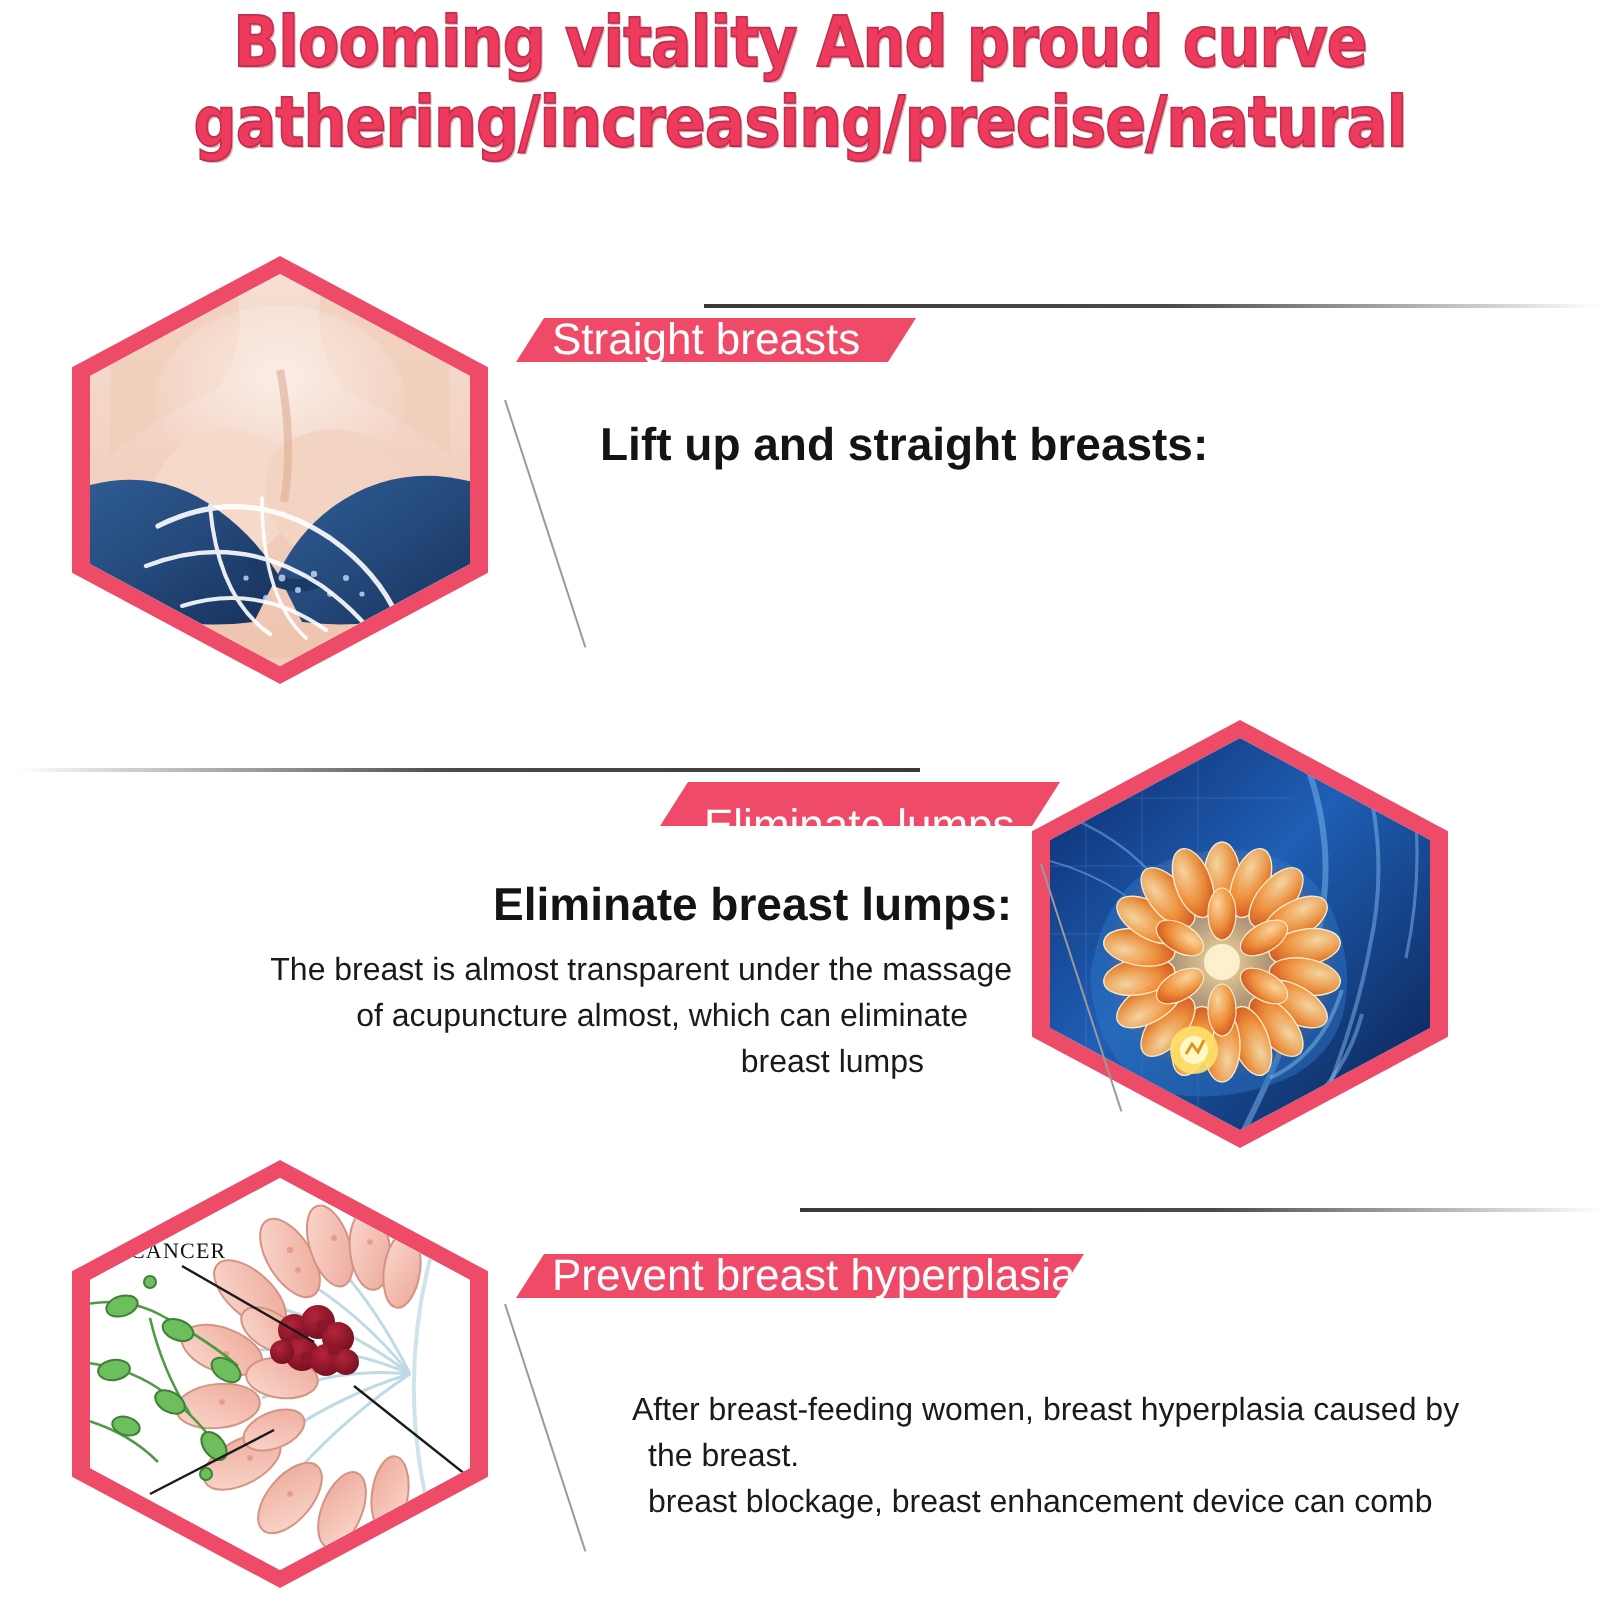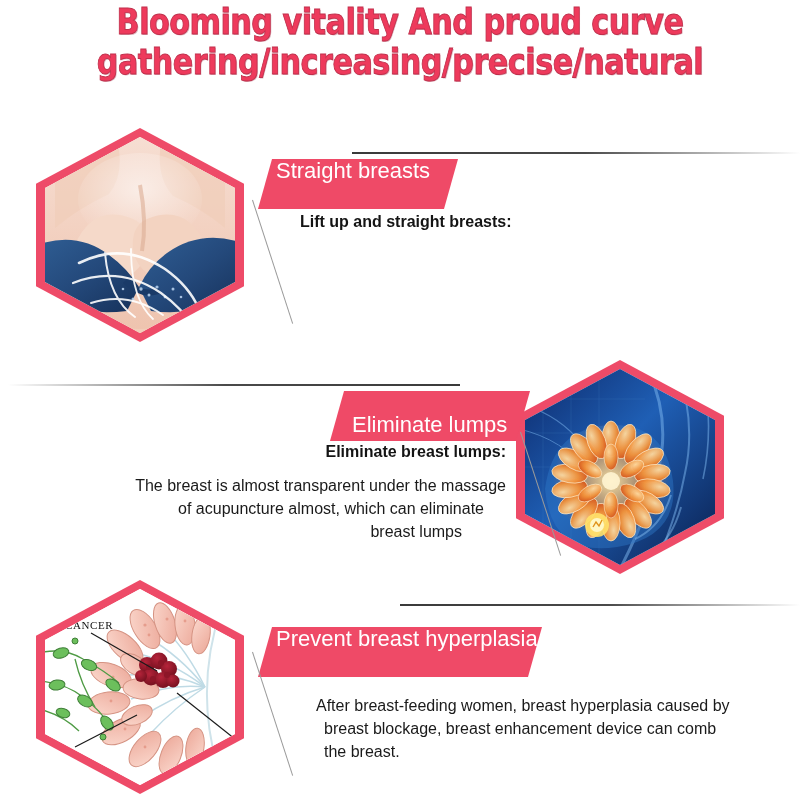--- a/index.html
+++ b/index.html
@@ -98,46 +98,46 @@
   .rule-ltr {
     background: linear-gradient(to right, #3a3a3a 0%, #4a4a4a 52%, rgba(160,160,160,0) 100%);
   }
   .rule-rtl {
     background: linear-gradient(to left, #3a3a3a 0%, #4a4a4a 52%, rgba(160,160,160,0) 100%);
   }
 
   
   .badge {
     position: absolute;
-    height: 50px;
+    height: 22px;
     background: #ef4a67;
     -webkit-clip-path: polygon(14px 0, 100% 0, calc(100% - 14px) 100%, 0 100%);
     clip-path: polygon(14px 0, 100% 0, calc(100% - 14px) 100%, 0 100%);
     display: flex;
-    align-items: flex-start;
+    align-items: center;
   }
   .badge-label {
     color: #ffffff;
     font-size: 22px;
     line-height: 24px;
     white-space: nowrap;
     font-family: "Liberation Sans", sans-serif;
   }
 
   
   .slash {
     position: absolute;
     width: 1px;
     background: #9a9a9a;
   }
 
   
   .subhead {
     position: absolute;
-    font-size: 16px;
+    font-size: 23px;
     line-height: 28px;
     font-weight: bold;
     color: #141414;
     white-space: nowrap;
     font-family: "Liberation Sans", sans-serif;
   }
   .body-lines {
     position: absolute;
     font-size: 16px;
     line-height: 23px;
@@ -450,16 +450,16 @@
 
   <div class="badge" style="left:258px; top:39px; width:284px;margin-top:16px;">
     <span class="badge-label" style="padding-left:18px;">Prevent breast hyperplasia</span>
   </div>
 
   <div class="slash" style="left:252px; top:80px; height:130px; transform: rotate(-18deg); transform-origin: top center;"></div>
 
 
   <div class="body-lines align-left sec3" style="left:316px; top:122px; width:470px;">
     <div class="body-line">After breast-feeding women, breast hyperplasia caused by</div>
+    <div class="body-line">the breast.</div>
     <div class="body-line">breast blockage, breast enhancement device can comb</div>
-    <div class="body-line">the breast.</div>
   </div>
 </div>
 
 </body></html>

